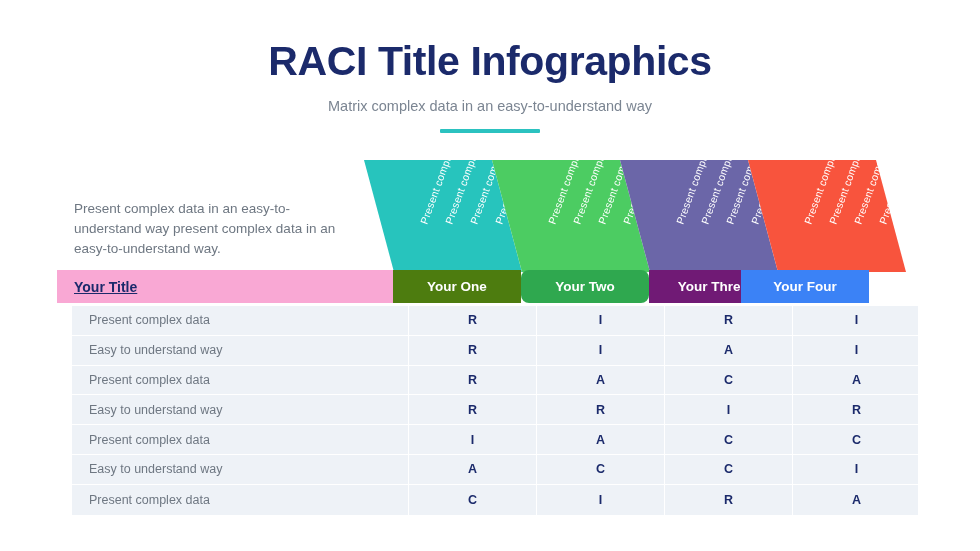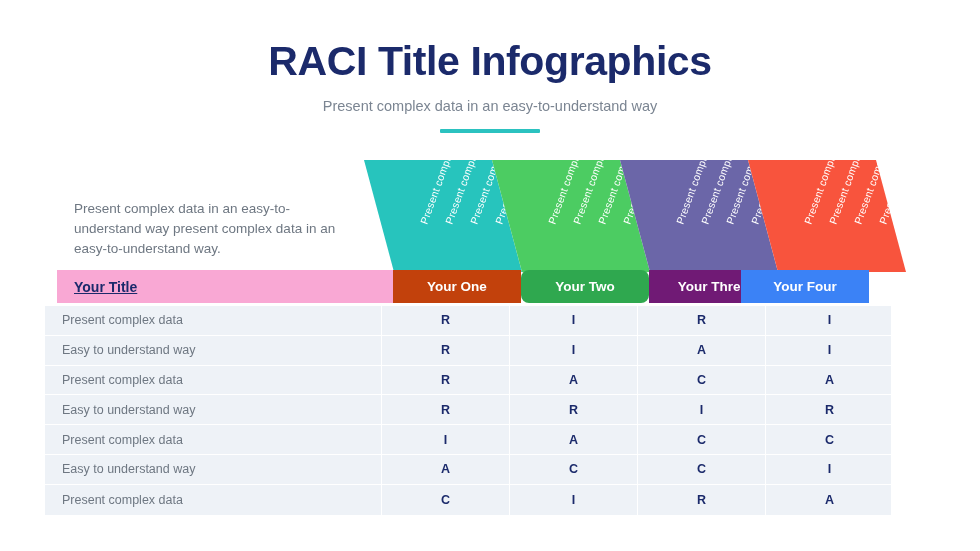--- a/index.html
+++ b/index.html
@@ -70,28 +70,28 @@
   .head-title {
     position:absolute; left:0; top:0; width:336px; height:33px;
     display:flex; align-items:center; padding-left:17px;
     font-size:14px; font-weight:bold; color:#1b2a6b; background:#f9a8d4;text-decoration:underline;
   }
   .head-cell {
     position:absolute; top:0; height:33px; width:128px;
     display:flex; align-items:center; justify-content:center;
     color:#ffffff; font-size:13.5px; font-weight:bold;
   }
-  .h1 { left:336px; background:#c2410c; }
+  .h1 { left:336px; background:#4d7c0f; }
   .h2 { left:464px; background:#2fa84f;border-radius:8px; }
   .h3 { left:592px; background:#701a75; }
   .h4 { left:684px; background:#3b82f6; }
 
   
   .table-body {
-    position:absolute; left:45px; top:306px; width:846px;
+    position:absolute; left:72px; top:306px; width:846px;
   }
   .row {
     position:relative; height:29.8px; width:846px;
     background:#eef2f7;
     border-bottom:1.5px solid #ffffff;
   }
   .row:last-child { border-bottom:none; }
   .row-label {
     position:absolute; left:0; top:0; width:336px; height:100%;
     display:flex; align-items:center; padding-left:17px;
@@ -107,21 +107,21 @@
   .c2 { left:464px; }
   .c3 { left:592px; }
   .c4 { left:720px; }
 </style>
 </head>
 <body>
 
 <div class="slide">
 
   <div class="title">RACI Title Infographics</div>
-  <div class="subtitle">Present complex data in an easy-to-understand way</div>
+  <div class="subtitle">Matrix complex data in an easy-to-understand way</div>
   <div class="accent-bar"></div>
 
   <div class="left-desc">Present complex data in an easy-to-understand way present complex data in an easy-to-understand way.</div>
 
   <div class="blocks">
 
     <div class="block b1">
       <div class="labels">
         <div class="vlabel">Present complex</div>
         <div class="vlabel">Present complex</div>

